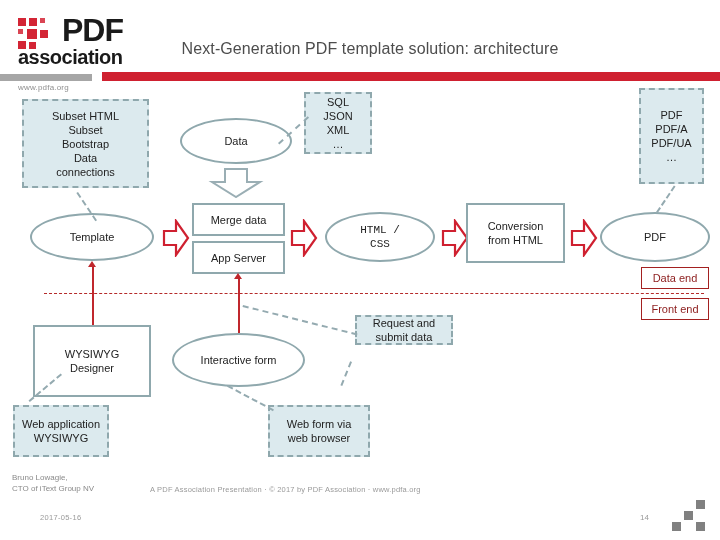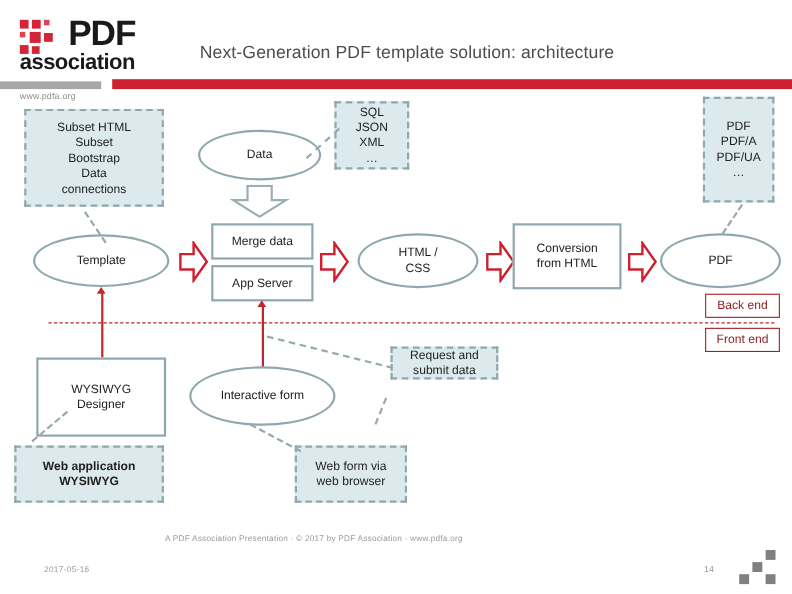--- a/index.html
+++ b/index.html
@@ -123,21 +123,21 @@
     <span style="white-space:pre-line;">Merge data</span>
   </div>
   <div class="node solidbox" style="left:192px;top:241px;width:93px;height:33px;">
     <span style="white-space:pre-line;">App Server</span>
   </div>
 
   <svg class="chev" style="left:290px;top:219px;" width="28" height="38" viewBox="0 0 28 38">
     <polygon points="2,12 14,12 14,2 26,19 14,36 14,26 2,26" fill="#ffffff" stroke="#cf2030" stroke-width="2.2"></polygon>
   </svg>
 
-  <div class="node ellipse" style="left:325px;top:212px;width:110px;height:50px;">
+  <div class="node ellipse" style="left:325px;top:212px;width:110px;height:50px;font-family:Liberation Mono, monospace;">
     <span style="white-space:pre-line;">HTML /
 CSS</span>
   </div>
 
   <svg class="chev" style="left:441px;top:219px;" width="28" height="38" viewBox="0 0 28 38">
     <polygon points="2,12 14,12 14,2 26,19 14,36 14,26 2,26" fill="#ffffff" stroke="#cf2030" stroke-width="2.2"></polygon>
   </svg>
 
   <div class="node solidbox" style="left:466px;top:203px;width:99px;height:60px;">
     <span style="white-space:pre-line;">Conversion
@@ -152,21 +152,21 @@
     <span style="white-space:pre-line;">PDF</span>
   </div>
 
   <div class="dashdiag" style="left:656px;top:212px;width:32px;transform:rotate(-56deg);"></div>
 
   <div class="dashdiag" style="left:78px;top:192px;width:34px;transform:rotate(56deg);"></div>
 
   <div class="hdash" style="left:44px;top:293px;width:660px;"></div>
 
   <div class="redlabel" style="left:641px;top:267px;width:68px;height:22px;">
-    <span>Back end</span>
+    <span>Data end</span>
   </div>
   <div class="redlabel" style="left:641px;top:298px;width:68px;height:22px;">
     <span>Front end</span>
   </div>
 
   <div class="vline" style="left:92px;top:266px;height:59px;"></div>
   <div class="arrowhead-up" style="left:88px;top:261px;"></div>
 
   <div class="vline" style="left:238px;top:278px;height:73px;"></div>
   <div class="arrowhead-up" style="left:234px;top:273px;"></div>
@@ -181,36 +181,40 @@
     <span style="white-space:pre-line;">Interactive form</span>
   </div>
 
   <div class="node dashbox" style="left:355px;top:315px;width:98px;height:30px;">
     <span style="white-space:pre-line;">Request and
 submit data</span>
   </div>
 
   <div class="dashdiag" style="left:243px;top:305px;width:118px;transform:rotate(14deg);"></div>
 
-  <div class="node dashbox" style="left:13px;top:405px;width:136px;height:52px;font-weight:bold;">
+  <div class="node dashbox" style="left:13px;top:405px;width:96px;height:52px;">
     <span style="white-space:pre-line;">Web application
 WYSIWYG</span>
   </div>
 
   <div class="node dashbox" style="left:268px;top:405px;width:102px;height:52px;">
     <span style="white-space:pre-line;">Web form via
 web browser</span>
   </div>
 
   <div class="dashdiag" style="left:62px;top:375px;width:42px;transform:rotate(140deg);"></div>
 
   <div class="dashdiag" style="left:228px;top:385px;width:52px;transform:rotate(28deg);"></div>
 
   <div class="dashdiag" style="left:352px;top:362px;width:26px;transform:rotate(112deg);"></div>
 
+  <div class="byline">
+    <div>Bruno Lowagie,</div>
+    <div>CTO of iText Group NV</div>
+  </div>
 
   <div class="f-date">2017-05-16</div>
   <div class="f-center">A PDF Association Presentation · © 2017 by PDF Association · www.pdfa.org</div>
   <div class="f-page">14</div>
   <div class="f-squares">
     <i style="left:24px;top:0px;width:9px;height:9px;"></i>
     <i style="left:12px;top:11px;width:9px;height:9px;"></i>
     <i style="left:0px;top:22px;width:9px;height:9px;"></i>
     <i style="left:24px;top:22px;width:9px;height:9px;"></i>
   </div>

